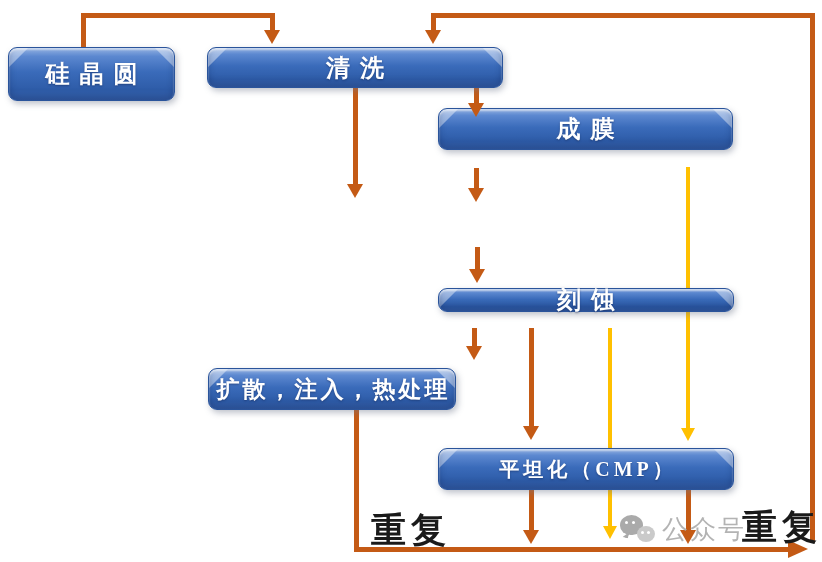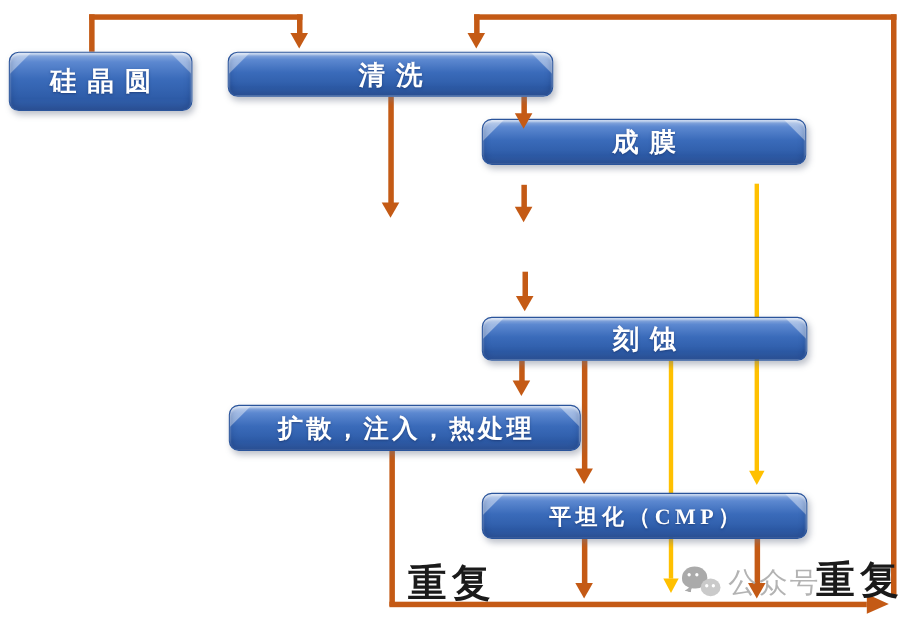--- a/index.html
+++ b/index.html
@@ -120,25 +120,25 @@
 
   <div class="box" style="left:207px;top:47px;width:296px;height:41px;">
     <span class="box-label">清洗</span>
   </div>
 
   <div class="box" style="left:438px;top:108px;width:295px;height:42px;">
     <span class="box-label">成膜</span>
   </div>
 
 
-  <div class="box" style="left:438px;top:288px;width:296px;height:40px;">
+  <div class="box" style="left:438px;top:288px;width:296px;height:24px;">
     <span class="box-label">刻蚀</span>
   </div>
 
-  <div class="box tight" style="left:208px;top:368px;width:320px;height:42px;">
+  <div class="box tight" style="left:208px;top:368px;width:248px;height:42px;">
     <span class="box-label">扩散，注入，热处理</span>
   </div>
 
   <div class="box med" style="left:438px;top:448px;width:296px;height:42px;">
     <span class="box-label">平坦化（CMP）</span>
   </div>
 
   <div class="repeat-label" style="left:371px;top:507px;">重复</div>
   <div class="repeat-label" style="left:742px;top:504px;">重复</div>
 

